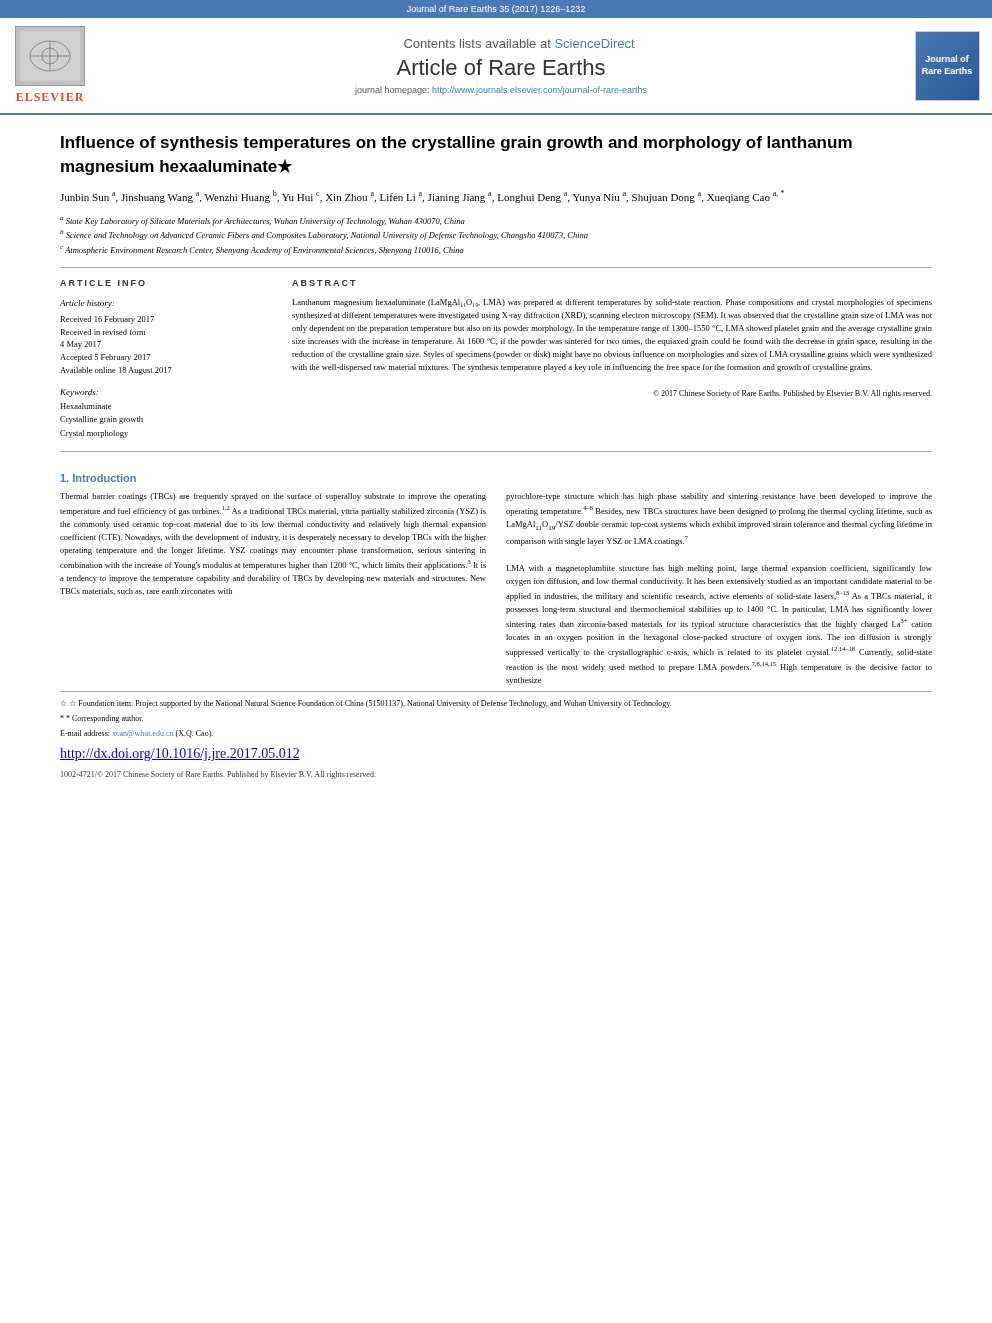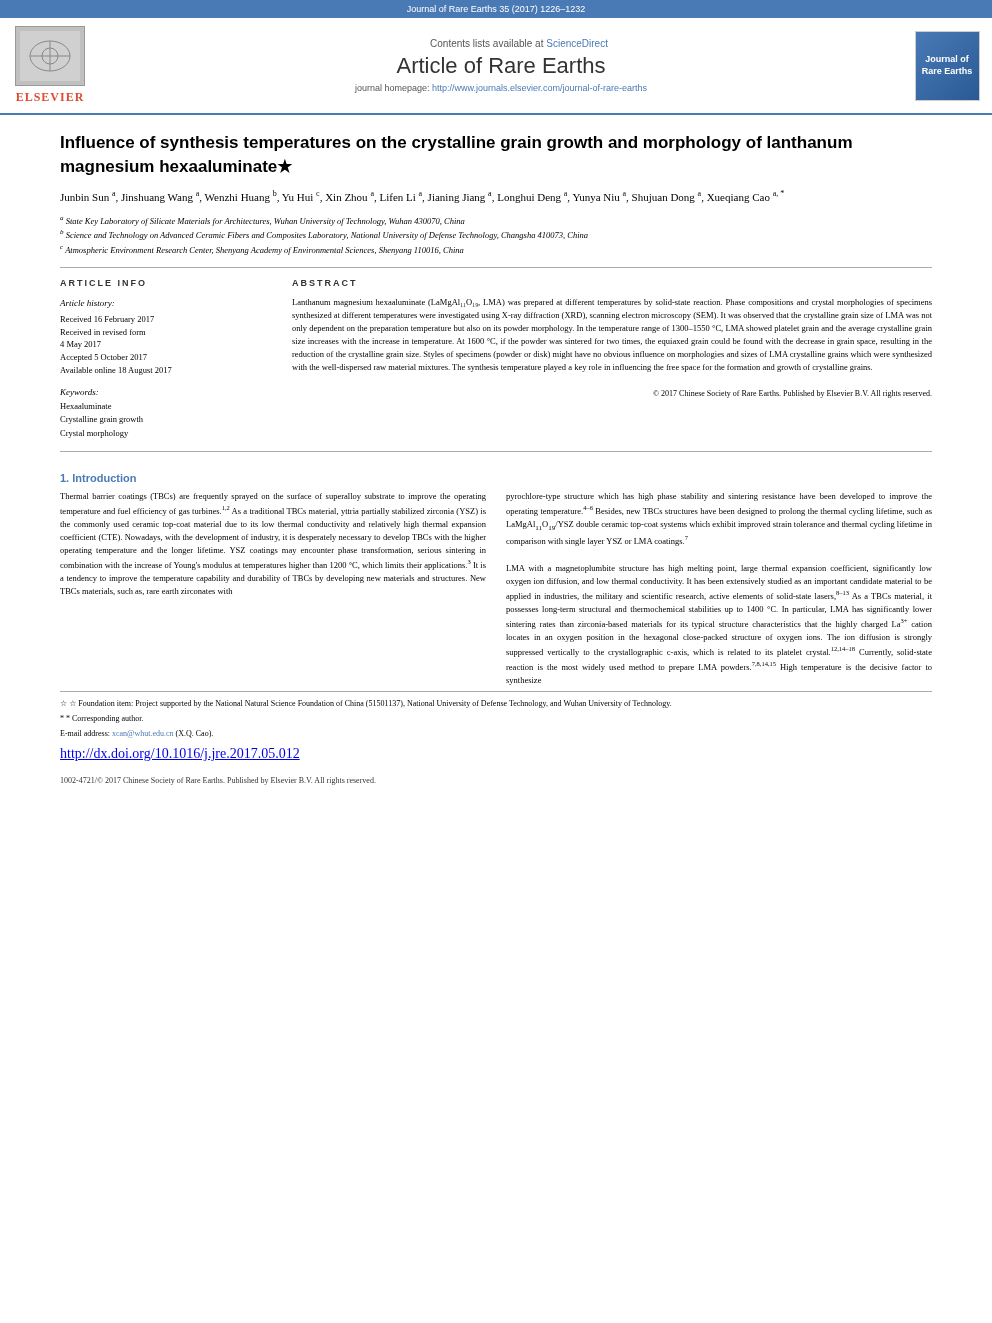--- a/index.html
+++ b/index.html
@@ -54,21 +54,21 @@
     .header-center {
       flex: 1;
       text-align: center;
       display: flex;
       flex-direction: column;
       justify-content: center;
       align-items: center;
       gap: 4px;
     }
     .science-direct-label {
-      font-size: 10px;
+      font-size: 13px;
       font-family: Arial, sans-serif;
       color: #555;
       margin-left: 36px;
     }
     .science-direct-label a {
       color: #4a7ab5;
       text-decoration: none;
     }
     .journal-title-big {
       font-size: 22px;
@@ -232,21 +232,21 @@
       color: #4a7ab5;
       text-decoration: none;
     }
     .doi-line {
       font-size: 14px;
       color: #4a7ab5;
       margin-top: 6px;
     }
     .final-copyright {
       font-size: 8px;
-      margin-top: 14px;
+      margin-top: 8px;
       color: #333;
     }
   </style>
 </head>
 <body>
 
 <div class="top-bar">
   <span>Journal of Rare Earths 35 (2017) 1226–1232</span>
 </div>
 
@@ -313,21 +313,21 @@
 
   <div class="two-col">
 
     <div class="left-col">
       <div class="section-label">ARTICLE INFO</div>
       <div class="article-info-block">
         <div class="info-heading">Article history:</div>
         <div class="date-line">Received 16 February 2017</div>
         <div class="date-line">Received in revised form</div>
         <div class="date-line">4 May 2017</div>
-        <div class="date-line">Accepted 5 October 2017</div>
+        <div class="date-line">Accepted 5 February 2017</div>
         <div class="date-line">Available online 18 August 2017</div>
       </div>
       <div class="keywords-section">
         <div class="keywords-heading">Keywords:</div>
         <div class="keyword-item">Hexaaluminate</div>
         <div class="keyword-item">Crystalline grain growth</div>
         <div class="keyword-item">Crystal morphology</div>
       </div>
     </div>
 

